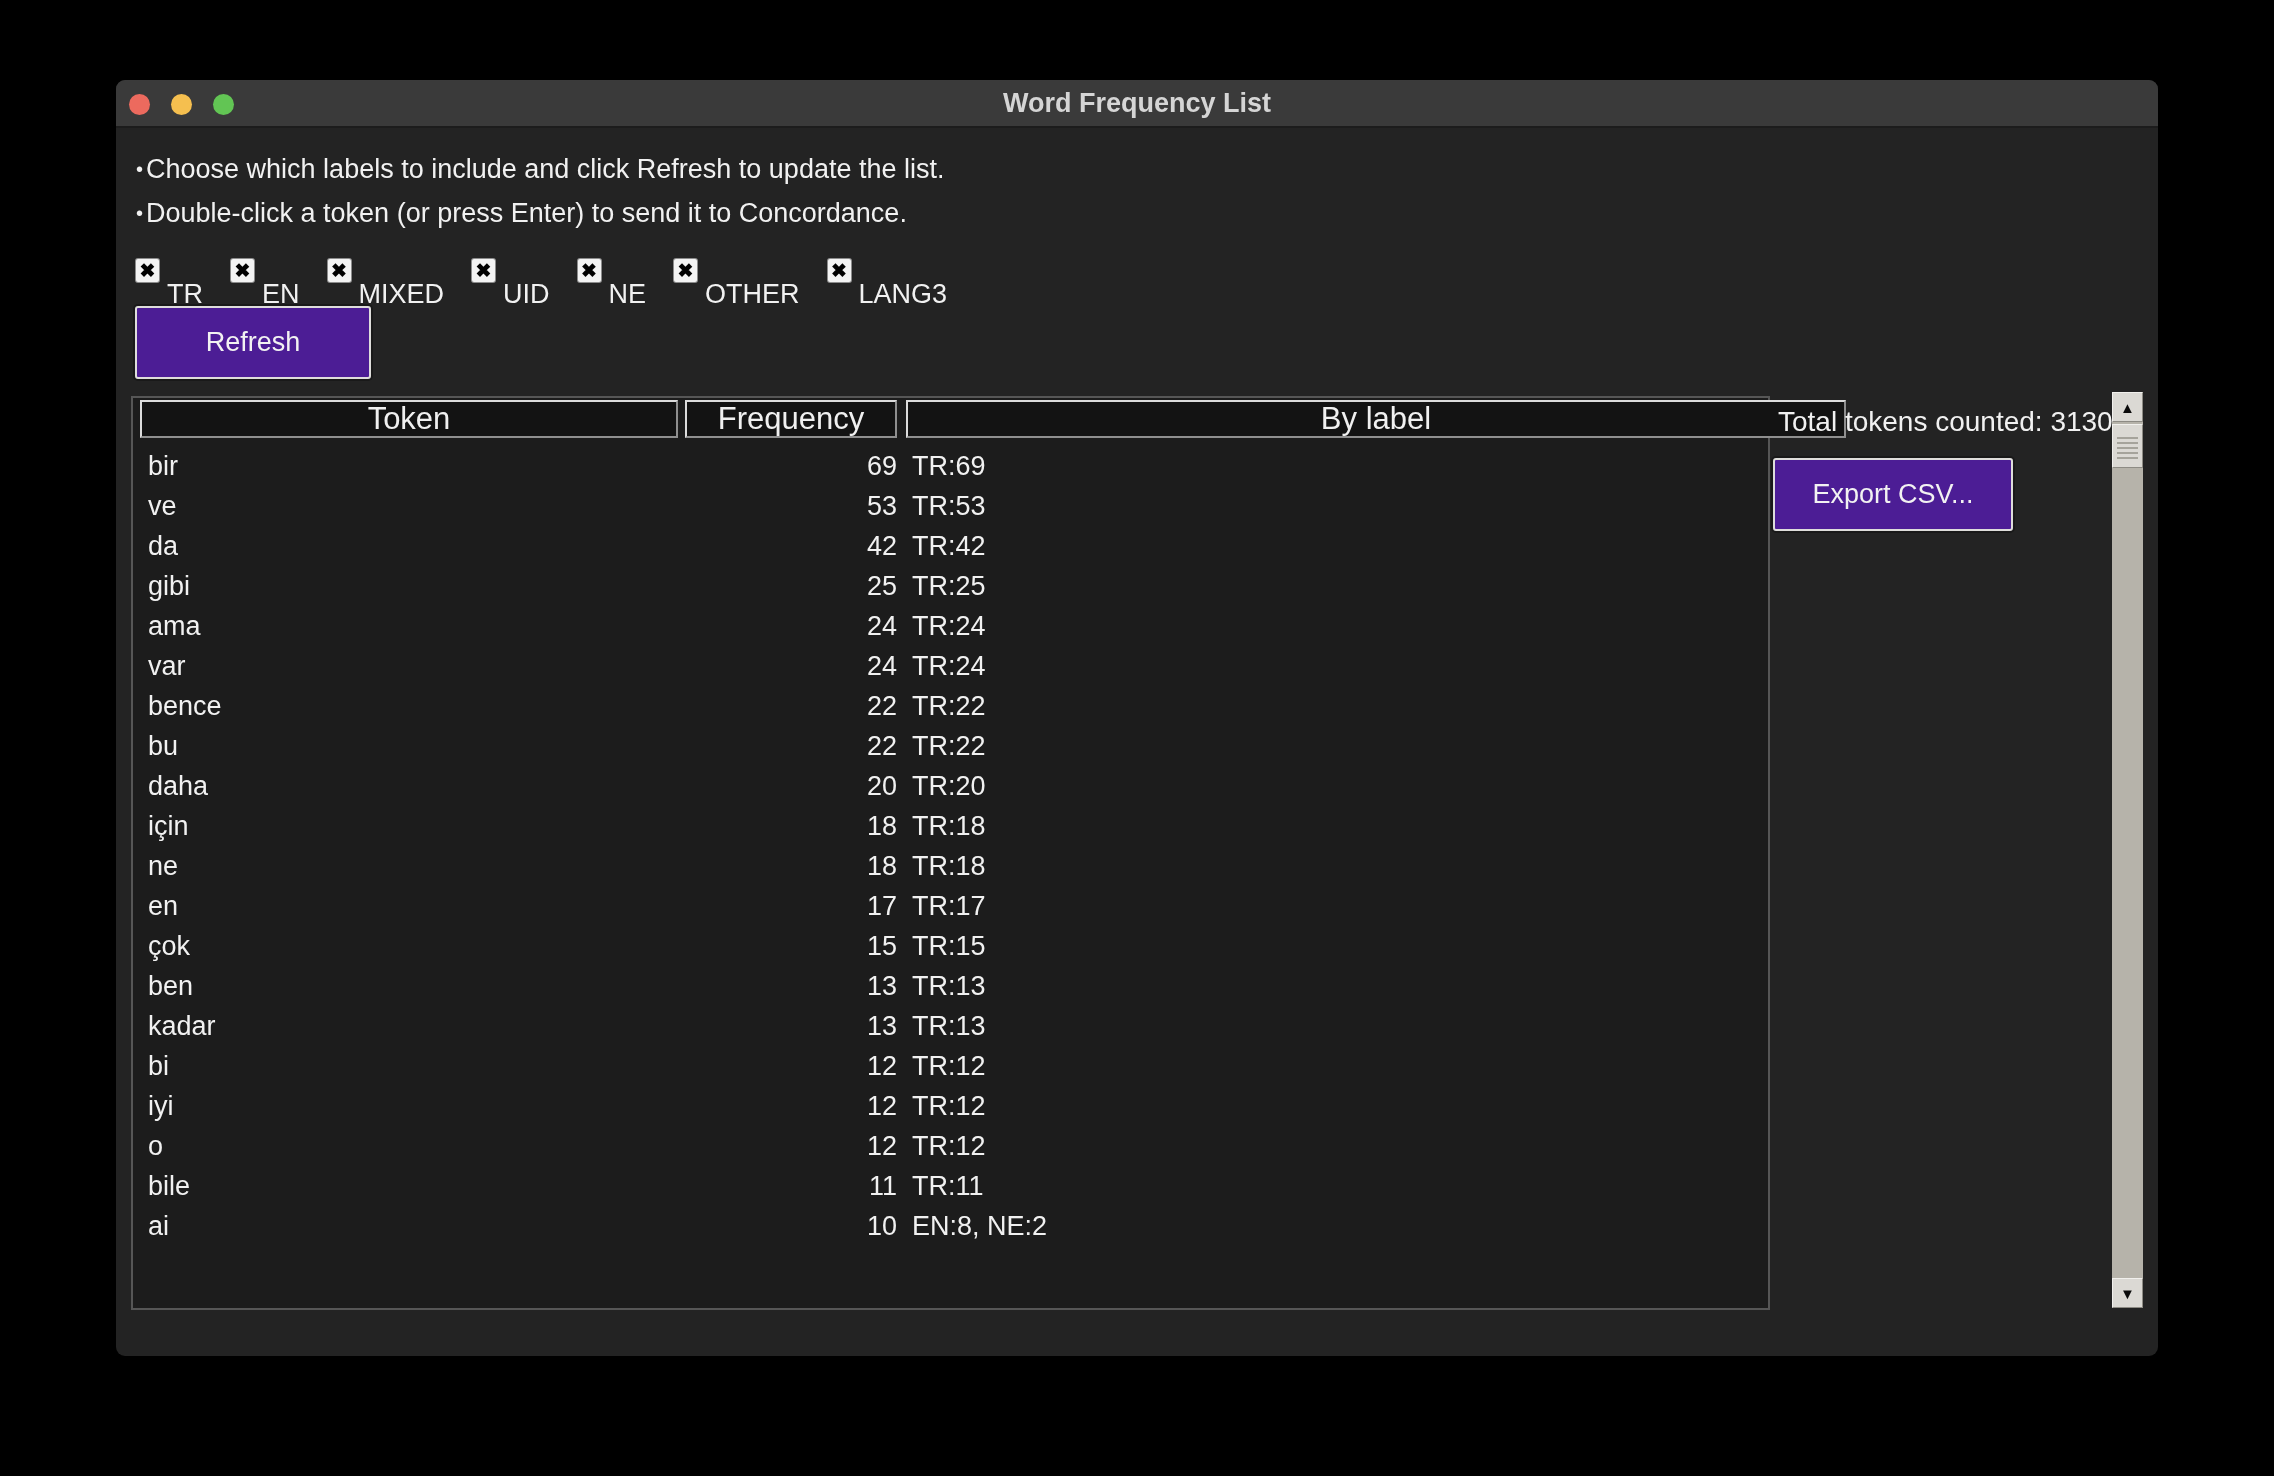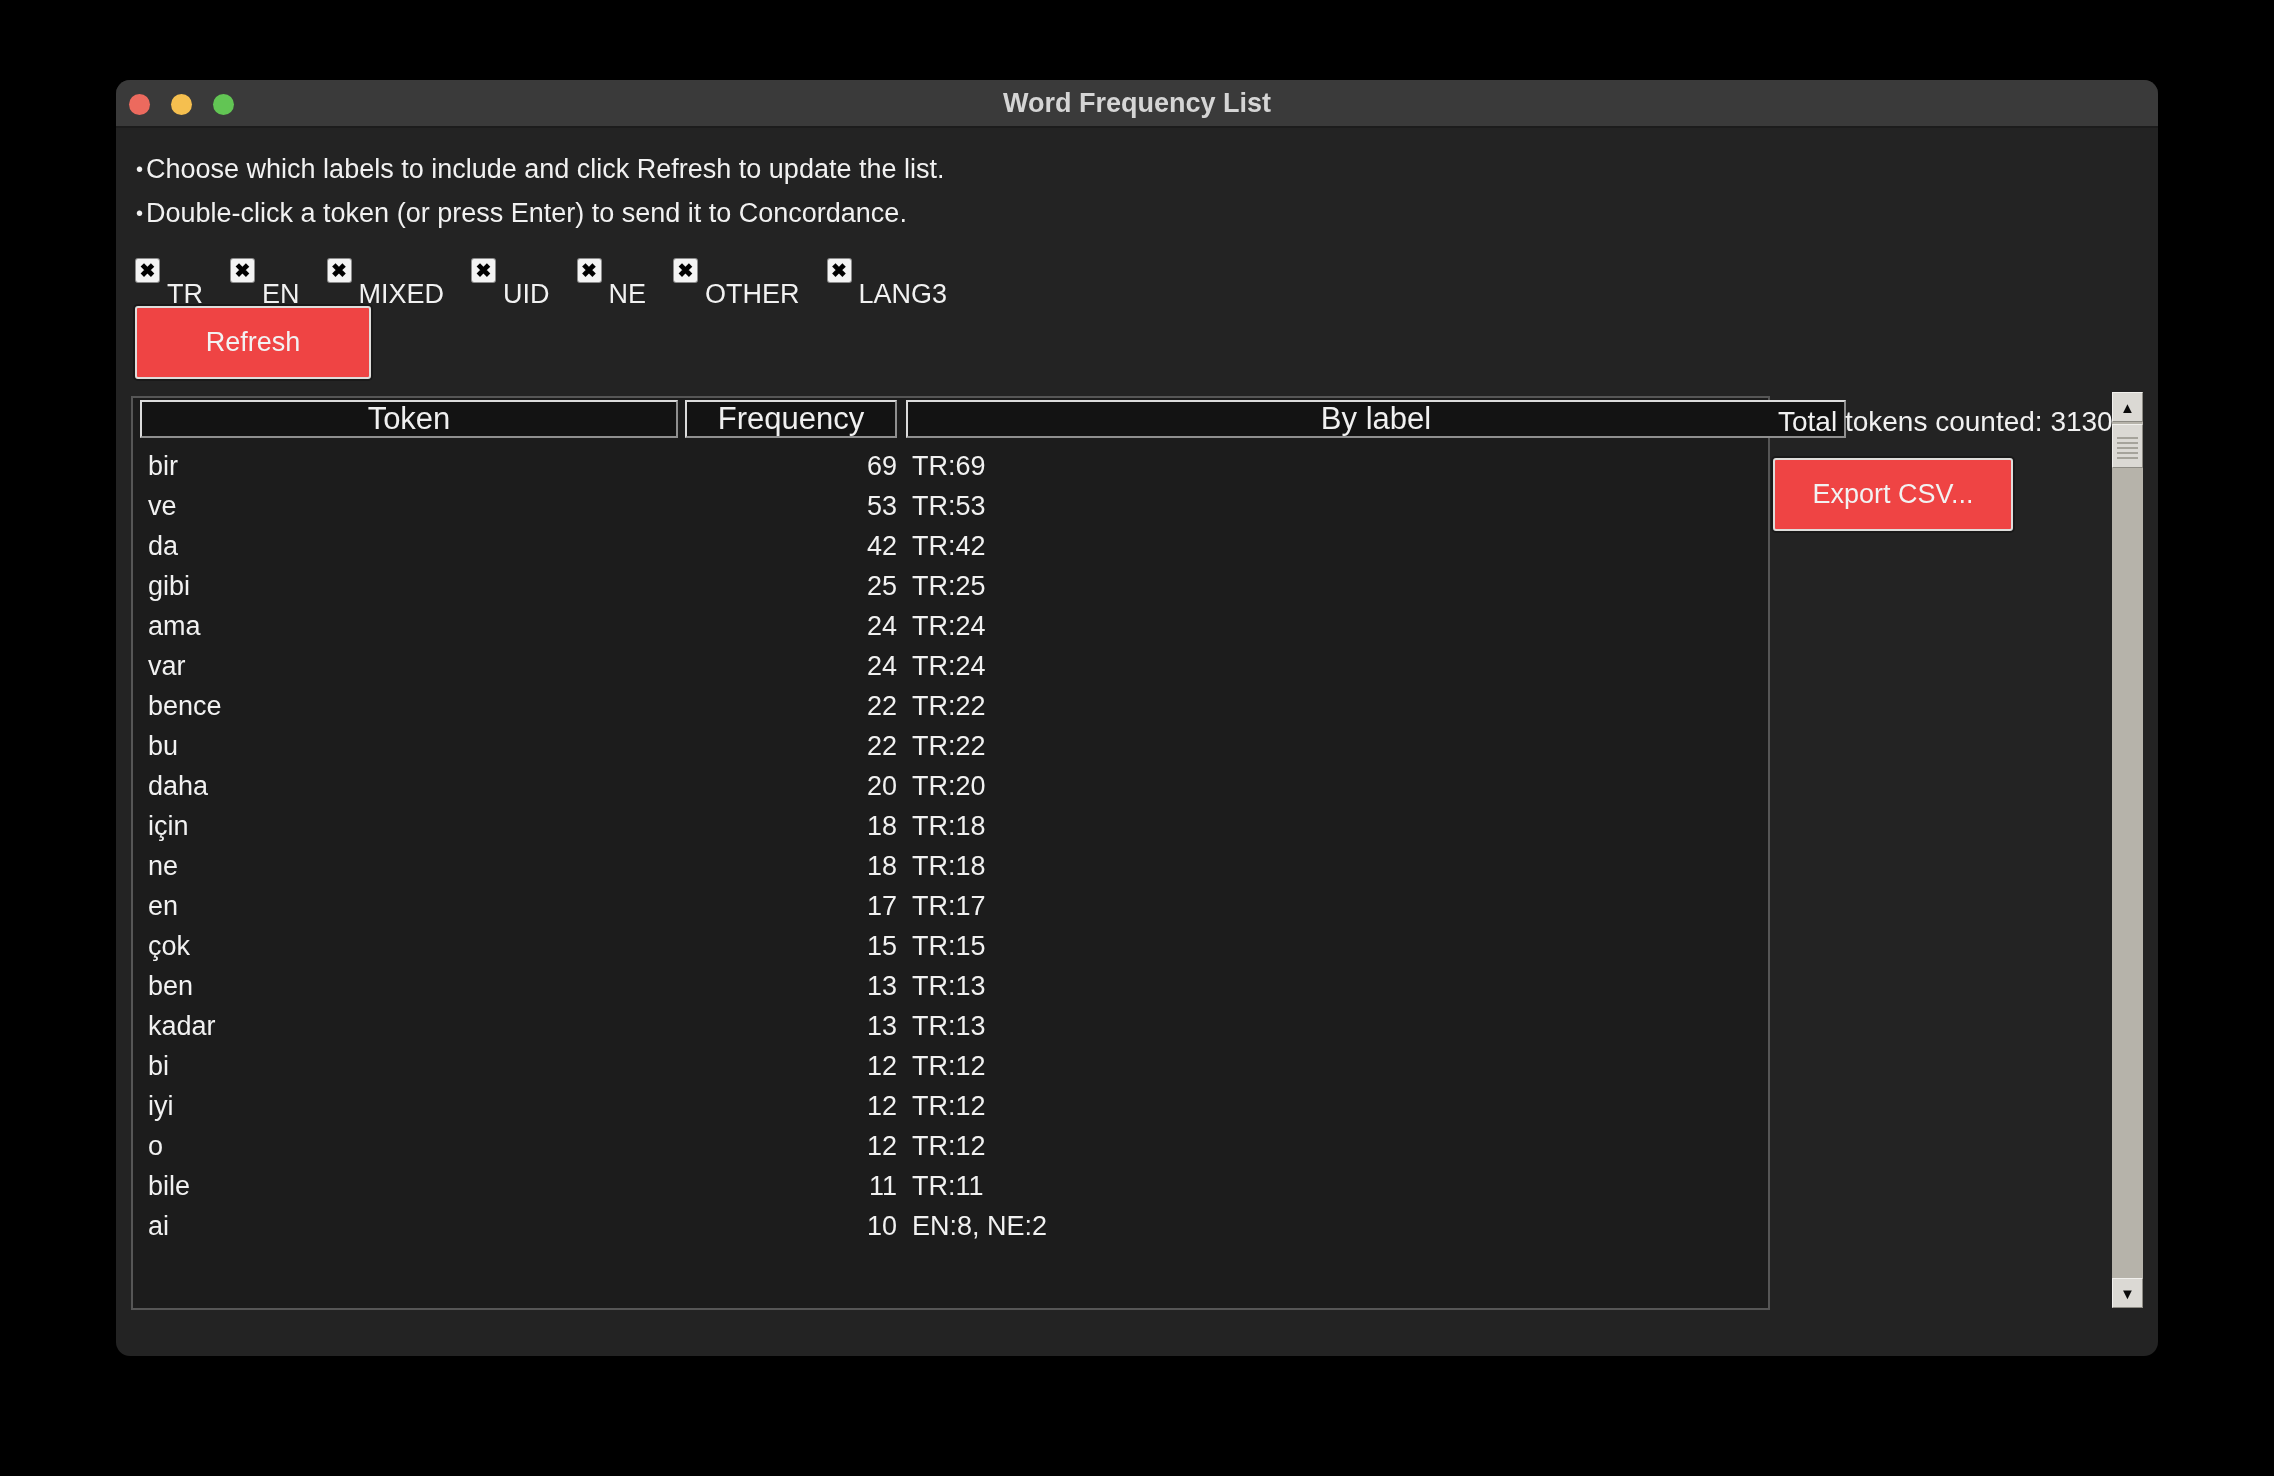--- a/index.html
+++ b/index.html
@@ -1,19 +1,19 @@
 <!DOCTYPE html>
 <html><head>
 <meta charset="utf-8">
 <style>
   * { margin:0; padding:0; box-sizing:border-box; }
   html,body { width:2274px; height:1476px; background:#000; overflow:hidden;
               font-family:"Liberation Sans", sans-serif; }
   .window { position:absolute; left:116px; top:80px; width:2042px; height:1276px;
-            background:#232323; border-radius:14px; overflow:hidden; }
+            background:#232323; border-radius:9px; overflow:hidden; }
   .titlebar { position:absolute; left:0; top:0; width:100%; height:48px;
               background:#3a3a3a; border-bottom:2px solid #1c1c1c;
               display:flex; align-items:center; justify-content:center; }
   .title { font-size:27px; font-weight:bold; color:#d5d5d5; }
   .lights { position:absolute; left:13px; top:0; height:48px; display:flex;
             align-items:center; gap:21px; }
   .light { width:21px; height:21px; border-radius:50%; display:inline-block; }
 
   .instr { position:absolute; left:20px; font-size:27px; color:#f1f1f1;
            display:flex; align-items:center; }
@@ -21,21 +21,21 @@
   #instr1 { top:74px; } #instr2 { top:118px; }
 
   .filters { position:absolute; left:20px; top:172px; height:36px;
              display:flex; align-items:center; column-gap:28px; }
   .filter { display:flex; align-items:center; column-gap:8px; cursor:default; }
   .cb { width:23px; height:23px; background:#f3f3f3; box-shadow:0 0 0 1px #8c8c8c;
         border-radius:2px; display:flex; align-items:center; justify-content:center; }
   .cb .x { font-size:19px; font-weight:bold; color:#000; line-height:1; }
   .flabel { font-size:27px; color:#f1f1f1;margin-top:48px; }
 
-  .btn { background:#ef4444; border:2px solid #dedddb; border-radius:3px;
+  .btn { background:#4c1d95; border:2px solid #dedddb; border-radius:3px;
          box-shadow:0 0 0 2px #191919; color:#f2f2f2; font-size:27px;
          font-family:"Liberation Sans", sans-serif; display:flex;
          align-items:center; justify-content:center; }
   #refresh-btn { position:absolute; left:19px; top:226px; width:236px; height:73px; }
   #export-btn  { position:absolute; left:1657px; top:378px; width:240px; height:73px; }
 
   .table { position:absolute; left:15px; top:316px; width:1639px; height:914px;
            background:#1c1c1c; border:2px solid #565656; }
   .th { position:absolute; top:2px; height:38px; background:#131313;
         border:2px solid; border-color:#dcdcdc #8f8f8f #8f8f8f #dcdcdc;

